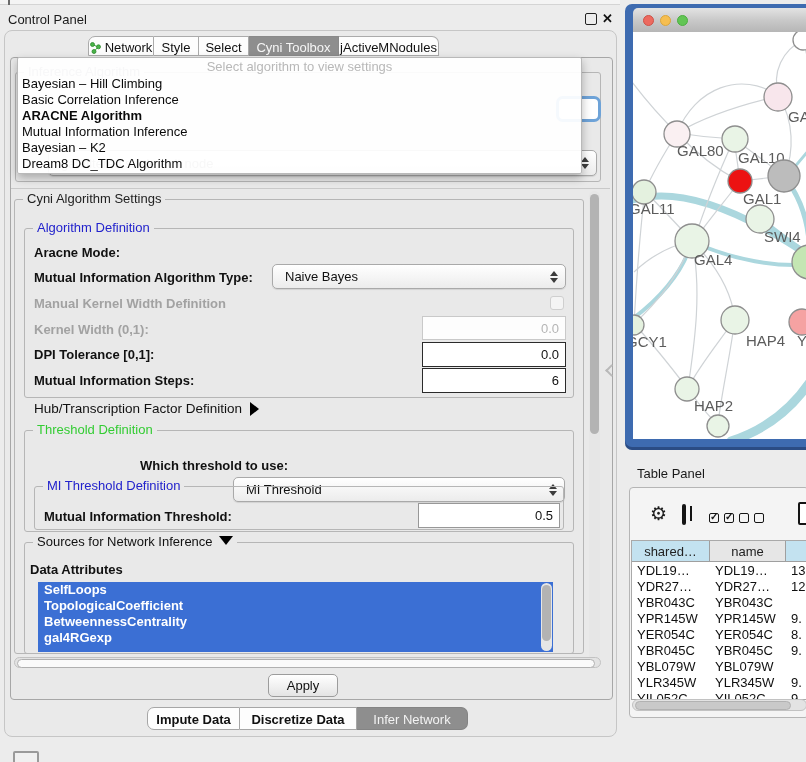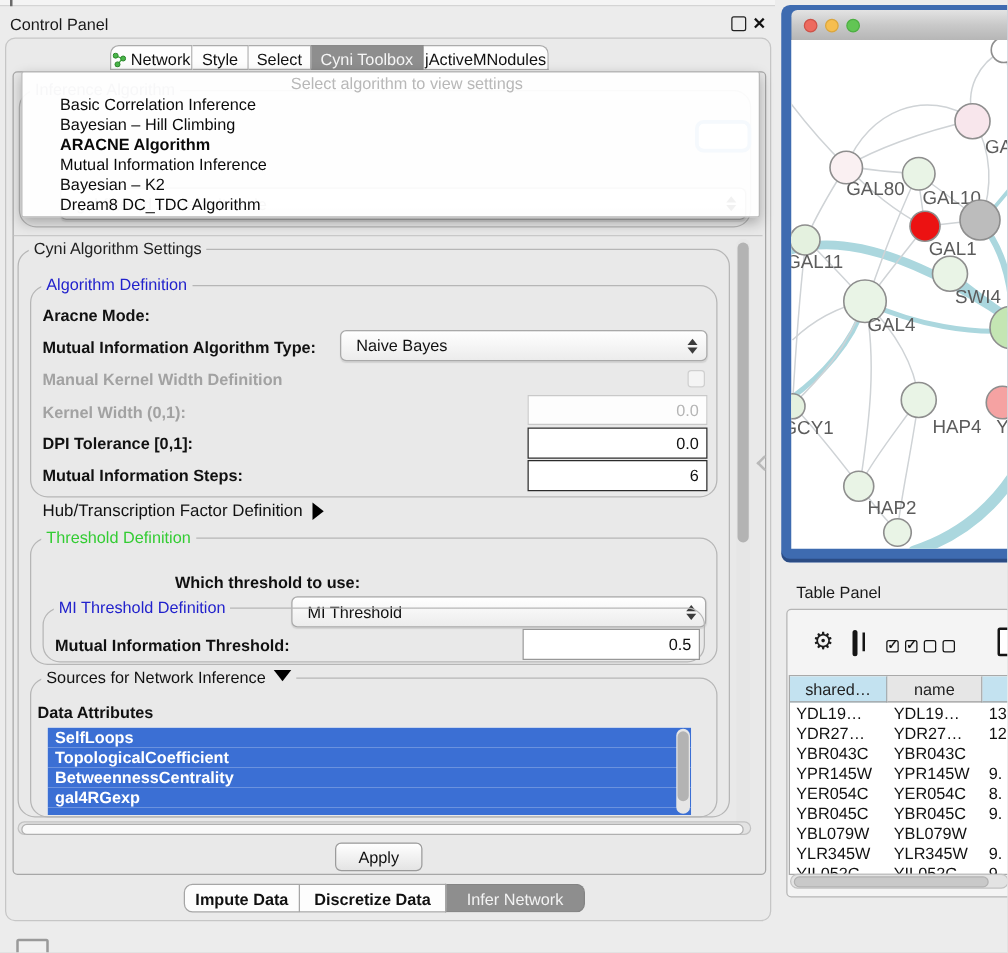--- a/index.html
+++ b/index.html
@@ -15,21 +15,21 @@
        background:#fdfdfd;border:1px solid #ababab;border-left:none;box-sizing:border-box;color:#111;}
   .tab.first{border-left:1px solid #ababab;border-top-left-radius:7px;}
   .tab.last{border-top-right-radius:7px;}
   .tab.sel{background:#8e8e8e;color:#f6f6f6;border-color:#8a8a8a;}
   .btab{position:absolute;top:0;height:23px;line-height:23px;text-align:center;font-size:13px;font-weight:bold;
         background:#fdfdfd;border:1px solid #a6a6a6;border-left:none;box-sizing:border-box;}
   .btab.first{border-left:1px solid #a6a6a6;border-radius:7px 0 0 7px;}
   .btab.last{border-radius:0 7px 7px 0;}
   .btab.sel{background:#8e8e8e;color:#f3f3f3;font-weight:normal;border-color:#848484;}
   .content-panel{border:1px solid #a7a7a7;border-radius:4px;background:#e9e9e9;}
-  .fieldset{border:1px solid #b6b6b6;border-radius:14px;box-sizing:border-box;}
+  .fieldset{border:1px solid #b6b6b6;border-radius:3px;box-sizing:border-box;}
   .legend{position:absolute;top:-9px;left:8px;background:#e9e9e9;padding:0 4px;font-size:13px;line-height:16px;}
   .lbl{font-size:13px;line-height:16px;}
   .b{font-weight:bold;}
   .dis{color:#a2a2a2;}
   .combo{background:linear-gradient(#ffffff,#ececec);border:1px solid #a9a9a9;border-radius:5px;
          font-size:13px;display:flex;align-items:center;padding-left:12px;box-sizing:border-box;
          box-shadow:0 1px 1px rgba(0,0,0,.10);}
   .spin{position:absolute;right:7px;top:50%;transform:translateY(-50%);display:flex;flex-direction:column;align-items:center;}
   .aru{width:0;height:0;border-left:4px solid transparent;border-right:4px solid transparent;border-bottom:5px solid #3c3c3c;margin-bottom:2px;}
   .ard{width:0;height:0;border-left:4px solid transparent;border-right:4px solid transparent;border-top:5px solid #3c3c3c;}
@@ -37,21 +37,21 @@
          justify-content:flex-end;padding-right:6px;box-sizing:border-box;}
   .field.strong{border:1.5px solid #2b2b2b;}
   .field.off{border-color:#c9c9c9;color:#b5b5b5;background:#fdfdfd;}
   .checkbox{width:14px;height:14px;border:1px solid #cfcfcf;border-radius:3px;background:#f4f4f4;box-sizing:border-box;}
   .vscroll{background:#e6e6e6;border-radius:6px;}
   .vthumb{position:absolute;left:1px;width:9px;background:#b3b3b3;border-radius:5px;}
   .hscroll{background:#e3e3e3;border:1px solid #c2c2c2;border-radius:7px;box-sizing:border-box;}
   .hthumb{position:absolute;top:1px;height:9px;background:#fafafa;border:1px solid #b0b0b0;border-radius:5px;box-sizing:border-box;}
   .attr-item{height:16px;line-height:16px;font-size:13px;color:#fff;background:#3b6fd4;padding-left:6px;}
   .popup{background:rgba(255,255,255,0.93);border:1px solid #b9b9b9;border-radius:2px;
-         box-shadow:0 4px 10px rgba(0,0,0,.28);padding-left:26px;}
+         box-shadow:0 4px 10px rgba(0,0,0,.28);}
   .pop-item{height:16px;line-height:16px;font-size:13px;padding-left:4px;color:#0a0a0a;white-space:nowrap;}
   .pop-ph{height:18px;line-height:18px;text-align:center;font-size:13px;color:#b8b8b8;}
   .apply-btn{background:linear-gradient(#ffffff,#e4e4e4);border:1px solid #9c9c9c;border-radius:5px;
              font-size:13px;text-align:center;line-height:21px;box-sizing:border-box;}
   .tri-r{display:inline-block;width:0;height:0;border-top:7px solid transparent;border-bottom:7px solid transparent;
          border-left:9px solid #000;vertical-align:-3px;margin-left:8px;}
   .tri-d{display:inline-block;width:0;height:0;border-left:7px solid transparent;border-right:7px solid transparent;
          border-top:9px solid #000;vertical-align:1px;margin-left:6px;}
   
   .net-frame{background:#3e6bb0;border-radius:7px 0 0 7px;box-shadow:inset 0 -3px 0 rgba(20,40,80,.45);}
@@ -114,22 +114,22 @@
     <span>gal-filtered sif default node</span>
     <span class="spin">
         <span class="aru"></span>
         <span class="ard"></span>
       </span>
   </div>
 
   <div class="abs popup" style="left:17px;top:57px;width:563px;height:115px;z-index:10;">
     <div class="pop-ph">Select algorithm to view settings</div>
     <div id="pop-items">
+        <div class="pop-item">Bayesian – Hill Climbing</div>
         <div class="pop-item">Basic Correlation Inference</div>
-        <div class="pop-item">Bayesian – Hill Climbing</div>
         <div class="pop-item" style="font-weight: bold;">ARACNE Algorithm</div>
         <div class="pop-item">Mutual Information Inference</div>
         <div class="pop-item">Bayesian – K2</div>
         <div class="pop-item">Dream8 DC_TDC Algorithm</div>
       </div>
   </div>
 
   <div class="abs" style="left:11px;top:188px;width:599px;height:1px;background:#c9c9c9;"></div>
 
   <div class="abs fieldset" style="left:14px;top:199px;width:570px;height:455px;">

